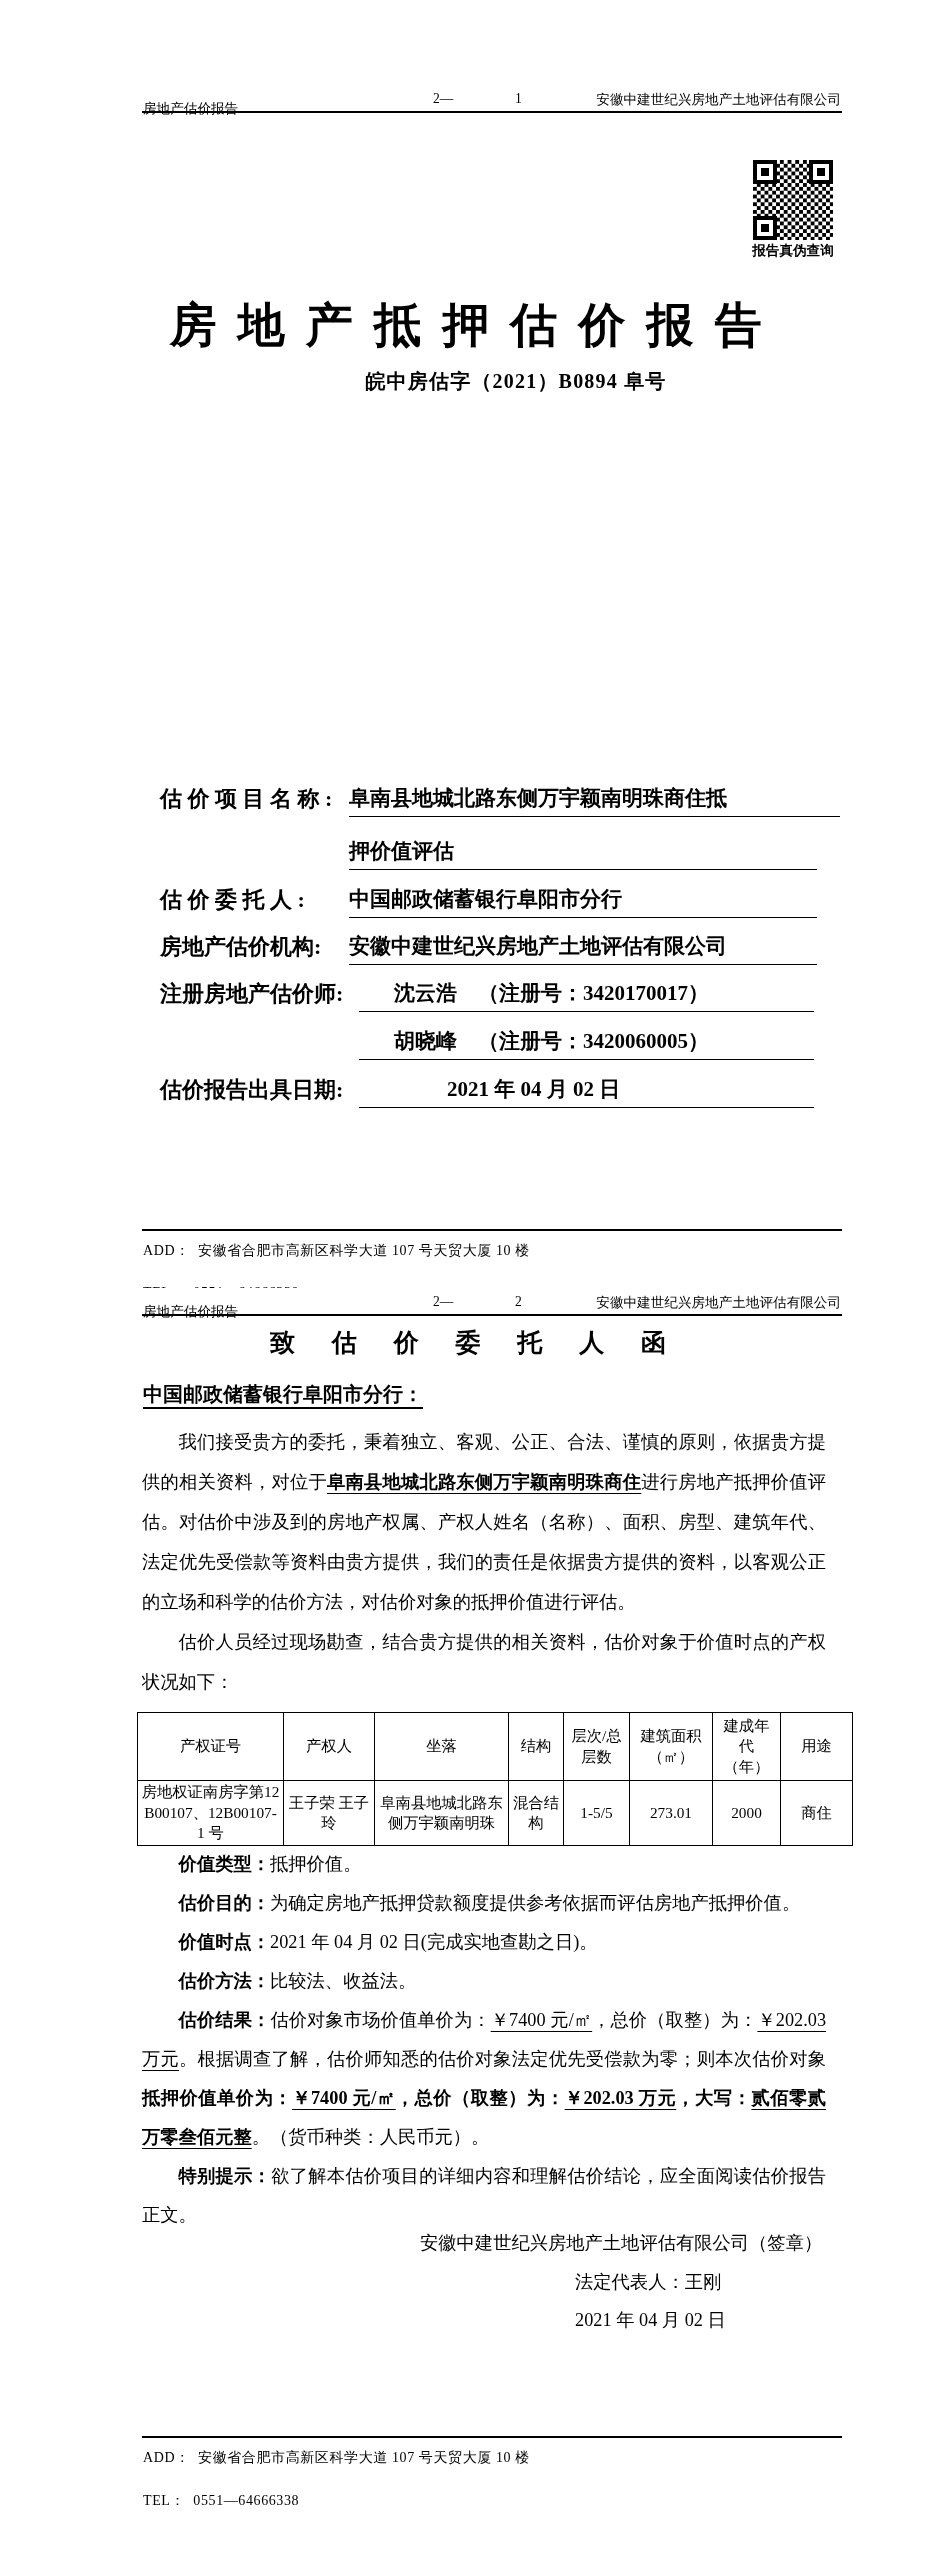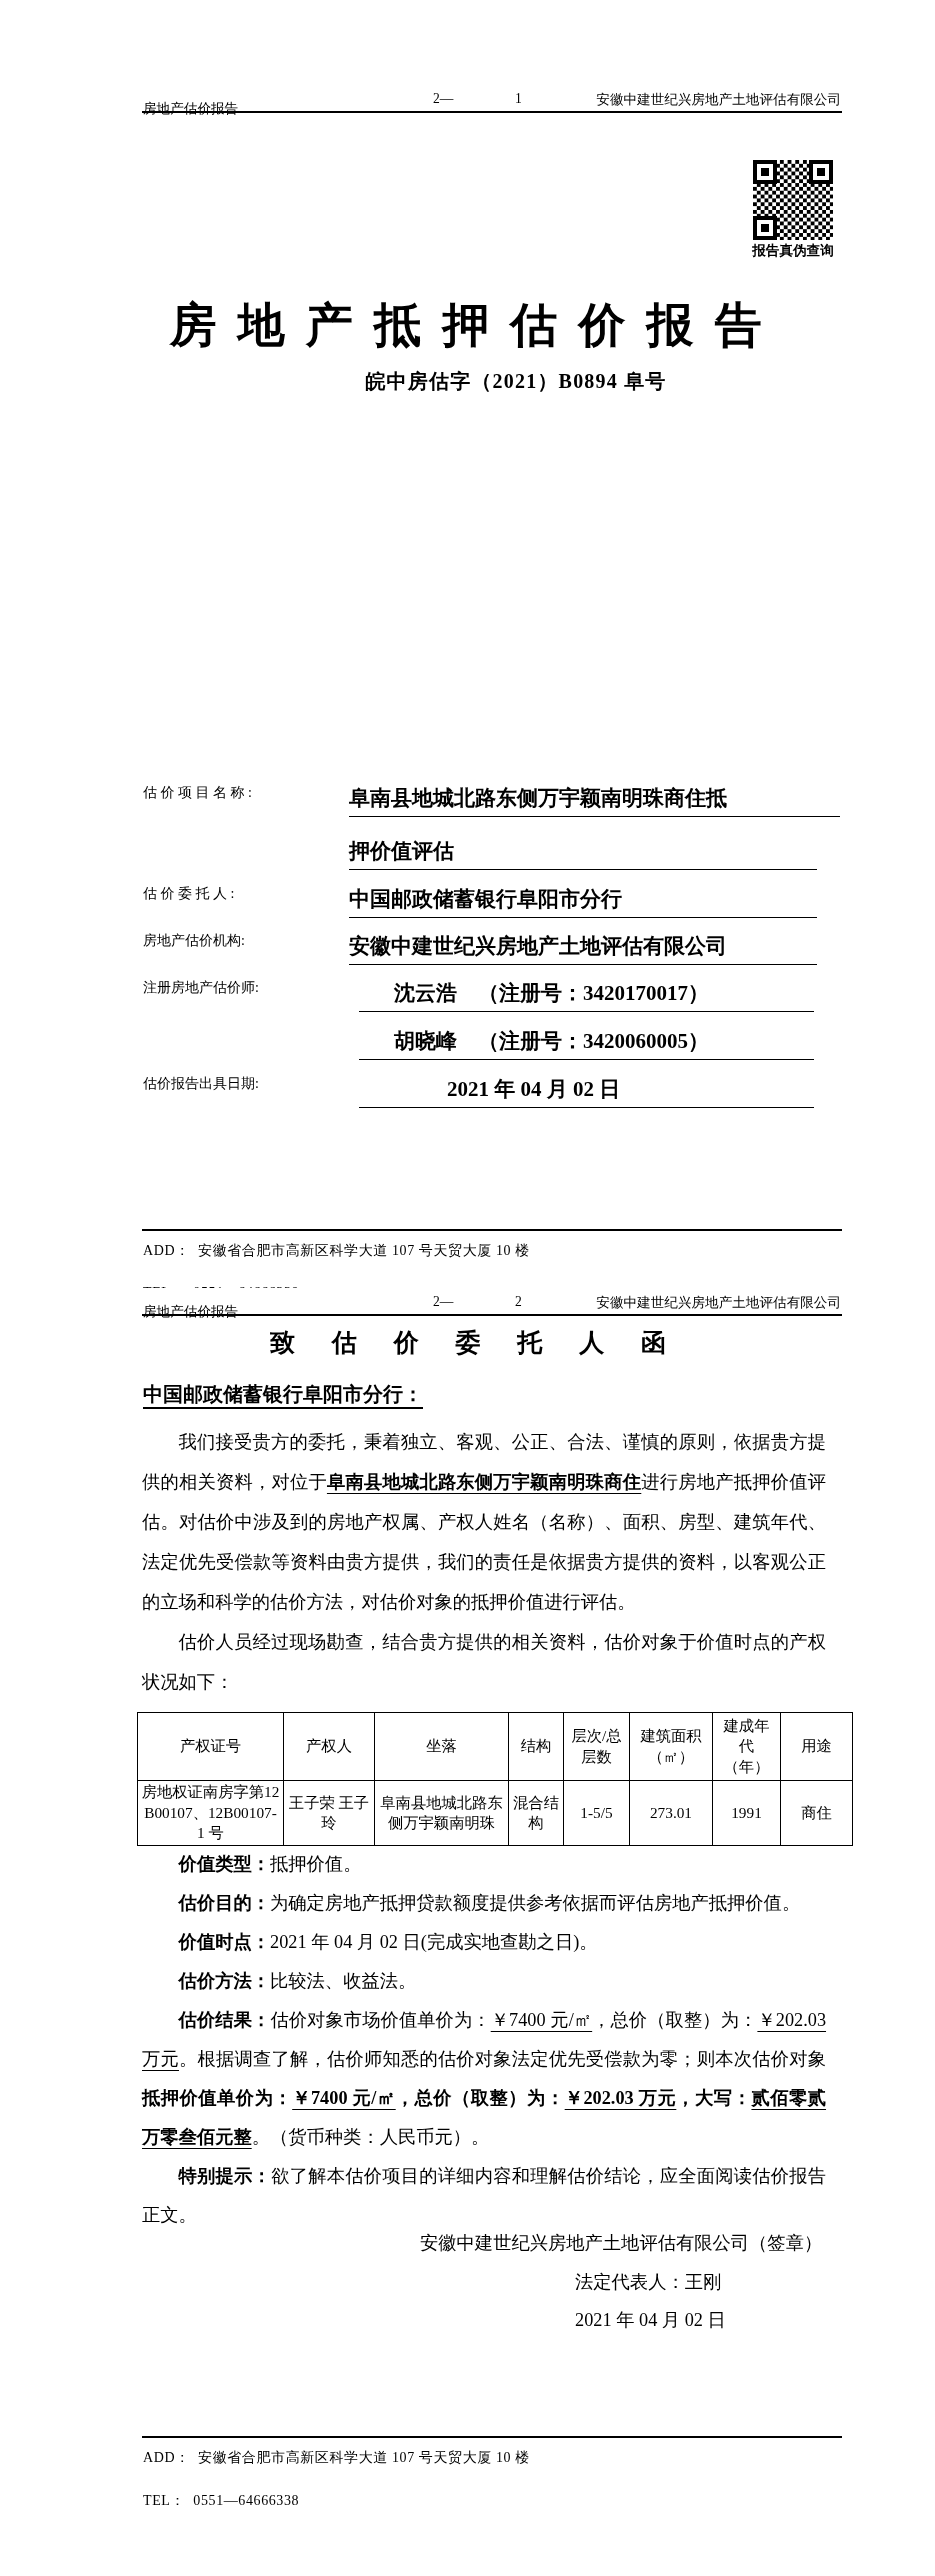--- a/index.html
+++ b/index.html
@@ -52,21 +52,21 @@
   .main-title{
     position:absolute;top:294px;left:0;width:100%;text-align:center;
     font-size:47px;font-weight:bold;letter-spacing:4.7px;white-space:nowrap;
   }
   .doc-number{
     position:absolute;top:368px;left:0;width:100%;text-align:center;
     font-size:20px;font-weight:bold;letter-spacing:1.2px;padding-left:48px;
   }
 
   
-  .flabel{position:absolute;left:143px;font-size:14px;font-weight:normal;white-space:nowrap;}
+  .flabel{position:absolute;left:160px;font-size:22px;font-weight:bold;white-space:nowrap;}
   .fval{
     position:absolute;font-size:21px;font-weight:bold;white-space:nowrap;
     border-bottom:1.8px solid #000;height:33px;box-sizing:border-box;
   }
   .r1{top:784px;} .r2{top:837px;} .r3{top:885px;} .r4{top:932px;}
   .r5{top:979px;} .r6{top:1027px;} .r7{top:1075px;}
   .v-wide{left:349px;width:491px;}
   .v-std{left:349px;width:468px;}
   .v-ind{left:359px;width:455px;}
   .pad60{padding-left:35px;}
@@ -198,21 +198,21 @@
       <th>建成年代（年）</th>
       <th>用途</th>
     </tr>
     <tr class="drow">
       <td>房地权证南房字第12B00107、12B00107-1 号</td>
       <td>王子荣 王子玲</td>
       <td>阜南县地城北路东侧万宇颖南明珠</td>
       <td>混合结构</td>
       <td>1-5/5</td>
       <td>273.01</td>
-      <td>1991</td>
+      <td>2000</td>
       <td>商住</td>
     </tr>
   </tbody>
     </table>
 
   <div class="body-block body2">
     <p><span class="seg-b">价值类型：</span><span class="seg-n">抵押价值。</span></p>
     <p><span class="seg-b">估价目的：</span><span class="seg-n">为确定房地产抵押贷款额度提供参考依据而评估房地产抵押价值。</span></p>
     <p><span class="seg-b">价值时点：</span><span class="seg-n">2021 年 04 月 02 日(完成实地查勘之日)。</span></p>
     <p><span class="seg-b">估价方法：</span><span class="seg-n">比较法、收益法。</span></p>

